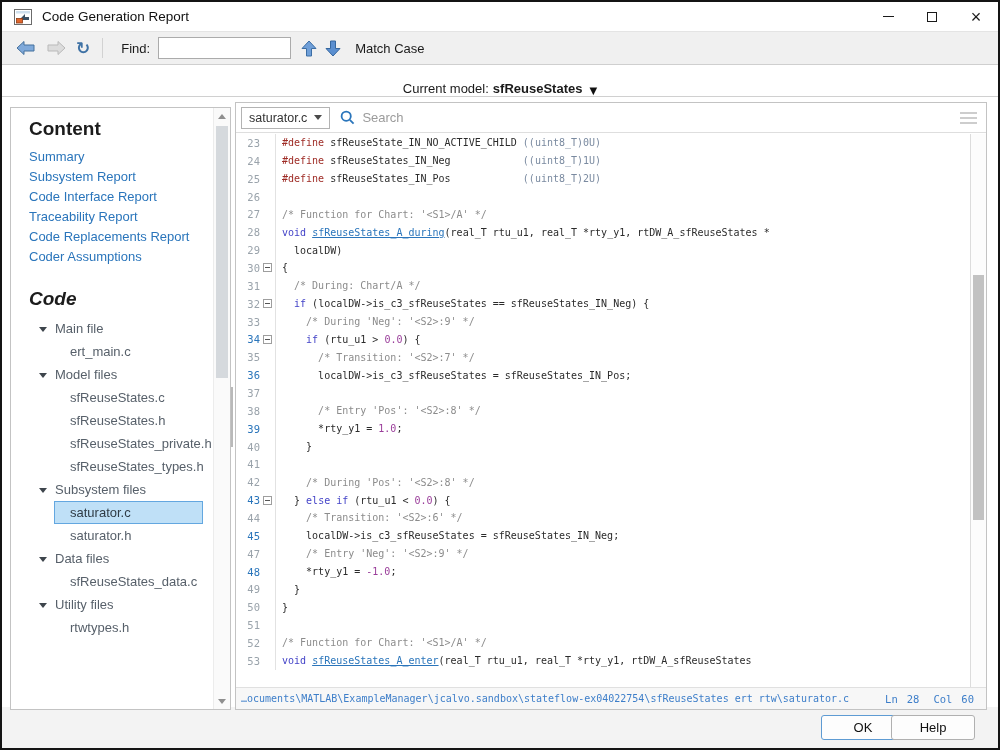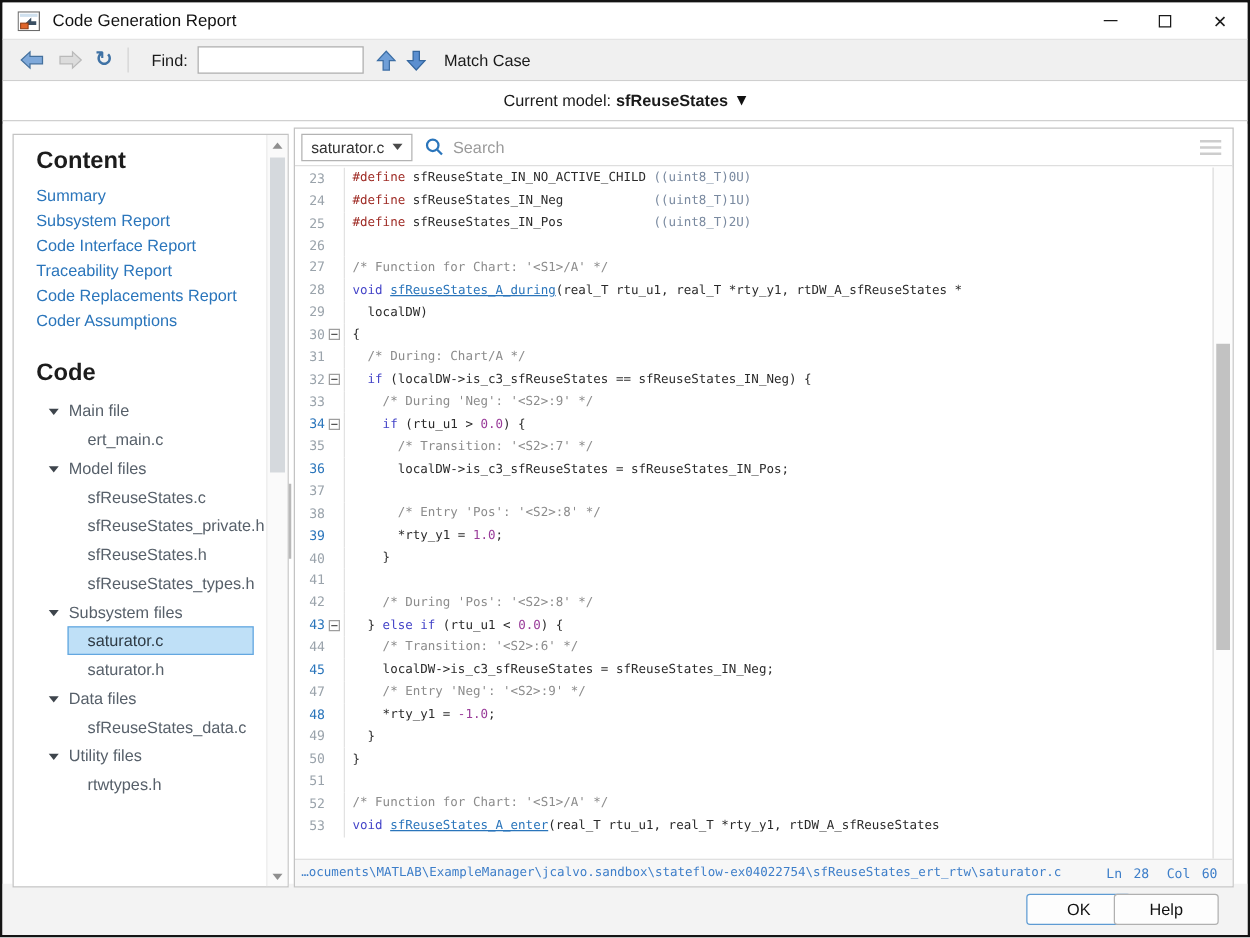--- a/index.html
+++ b/index.html
@@ -28,36 +28,36 @@
   .refresh-glyph { font-size:17px; font-weight:bold; color:#3f72a5;
                    font-family:"DejaVu Sans", sans-serif; }
   .find-label { font-size:13px; color:#1a1a1a; margin:0 8px 0 10px; }
   .find-input { width:133px; height:22px; border:1px solid #ababab; background:#fff;
                 font-size:12px; padding:0 4px; outline:none; }
   .match-case { font-size:13px; color:#1a1a1a; margin-left:14px; }
   .find-arrows { display:flex; align-items:center; gap:8px; margin-left:10px; }
 
   
   .model-header { height:32px; background:#fff; border-bottom:1px solid #d0d0d0;
-                  display:flex; align-items:center; justify-content:center; font-size:13px; color:#1a1a1a; }
+                  display:flex; align-items:flex-end; justify-content:center; font-size:13px; color:#1a1a1a; }
   .model-name { font-weight:bold; margin-left:4px; }
   .model-caret { font-size:10px; margin-left:7px; color:#111;
                  font-family:"DejaVu Sans", sans-serif; }
 
   
   .content { position:absolute; top:97px; left:0; right:0; bottom:0; background:#fff; }
   .footer-strip { position:absolute; left:0; right:0; bottom:0; height:41px; background:#f3f3f3; }
 
   
   .sidebar { position:absolute; left:8px; top:8px; width:221px; height:603px;
              border:1px solid #c3c3c3; background:#fff; overflow:hidden; }
   .sidebar-inner { position:absolute; inset:0; right:17px; padding:10px 4px 0 18px; }
   .pane-heading { font-size:19px; font-weight:bold; color:#1c1c1c; margin-bottom:7px; }
   .slink { font-size:13px; font-weight:normal; color:#2a75bb; line-height:20px; white-space:nowrap; cursor:pointer; }
-  .code-heading { margin-top:21px; }
+  .code-heading { margin-top:21px;font-style:italic; }
   .code-tree { margin-top:4px; }
   .tree-group { font-size:13px; color:#57606a; height:23px; line-height:23px;
                 padding-left:10px; white-space:nowrap; cursor:pointer; }
   .tri { display:inline-block; width:0; height:0; border-left:4.5px solid transparent;
          border-right:4.5px solid transparent; border-top:5px solid #3e454c;
          margin-right:8px; vertical-align:middle; }
   .tree-file { font-size:13px; color:#57606a; height:23px; line-height:21px;
                margin:0 6px 0 25px; padding-left:15px; border:1px solid transparent;
                white-space:nowrap; cursor:pointer; }
   .tree-file.selected { background:#bfe0f7; border-color:#63a7e0; color:#2f3b45; }
@@ -199,22 +199,22 @@
             <div class="slink">Traceability Report</div>
             <div class="slink">Code Replacements Report</div>
             <div class="slink">Coder Assumptions</div>
           </div>
         <div class="pane-heading code-heading">Code</div>
         <div class="code-tree">
             <div class="tree-group"><span class="tri"></span><span>Main file</span></div>
             <div class="tree-file">ert_main.c</div>
             <div class="tree-group"><span class="tri"></span><span>Model files</span></div>
             <div class="tree-file">sfReuseStates.c</div>
+            <div class="tree-file">sfReuseStates.h</div>
             <div class="tree-file">sfReuseStates_private.h</div>
-            <div class="tree-file">sfReuseStates.h</div>
             <div class="tree-file">sfReuseStates_types.h</div>
             <div class="tree-group"><span class="tri"></span><span>Subsystem files</span></div>
             <div class="tree-file selected">saturator.c</div>
             <div class="tree-file">saturator.h</div>
             <div class="tree-group"><span class="tri"></span><span>Data files</span></div>
             <div class="tree-file">sfReuseStates_data.c</div>
             <div class="tree-group"><span class="tri"></span><span>Utility files</span></div>
             <div class="tree-file">rtwtypes.h</div>
           </div>
       </div>

